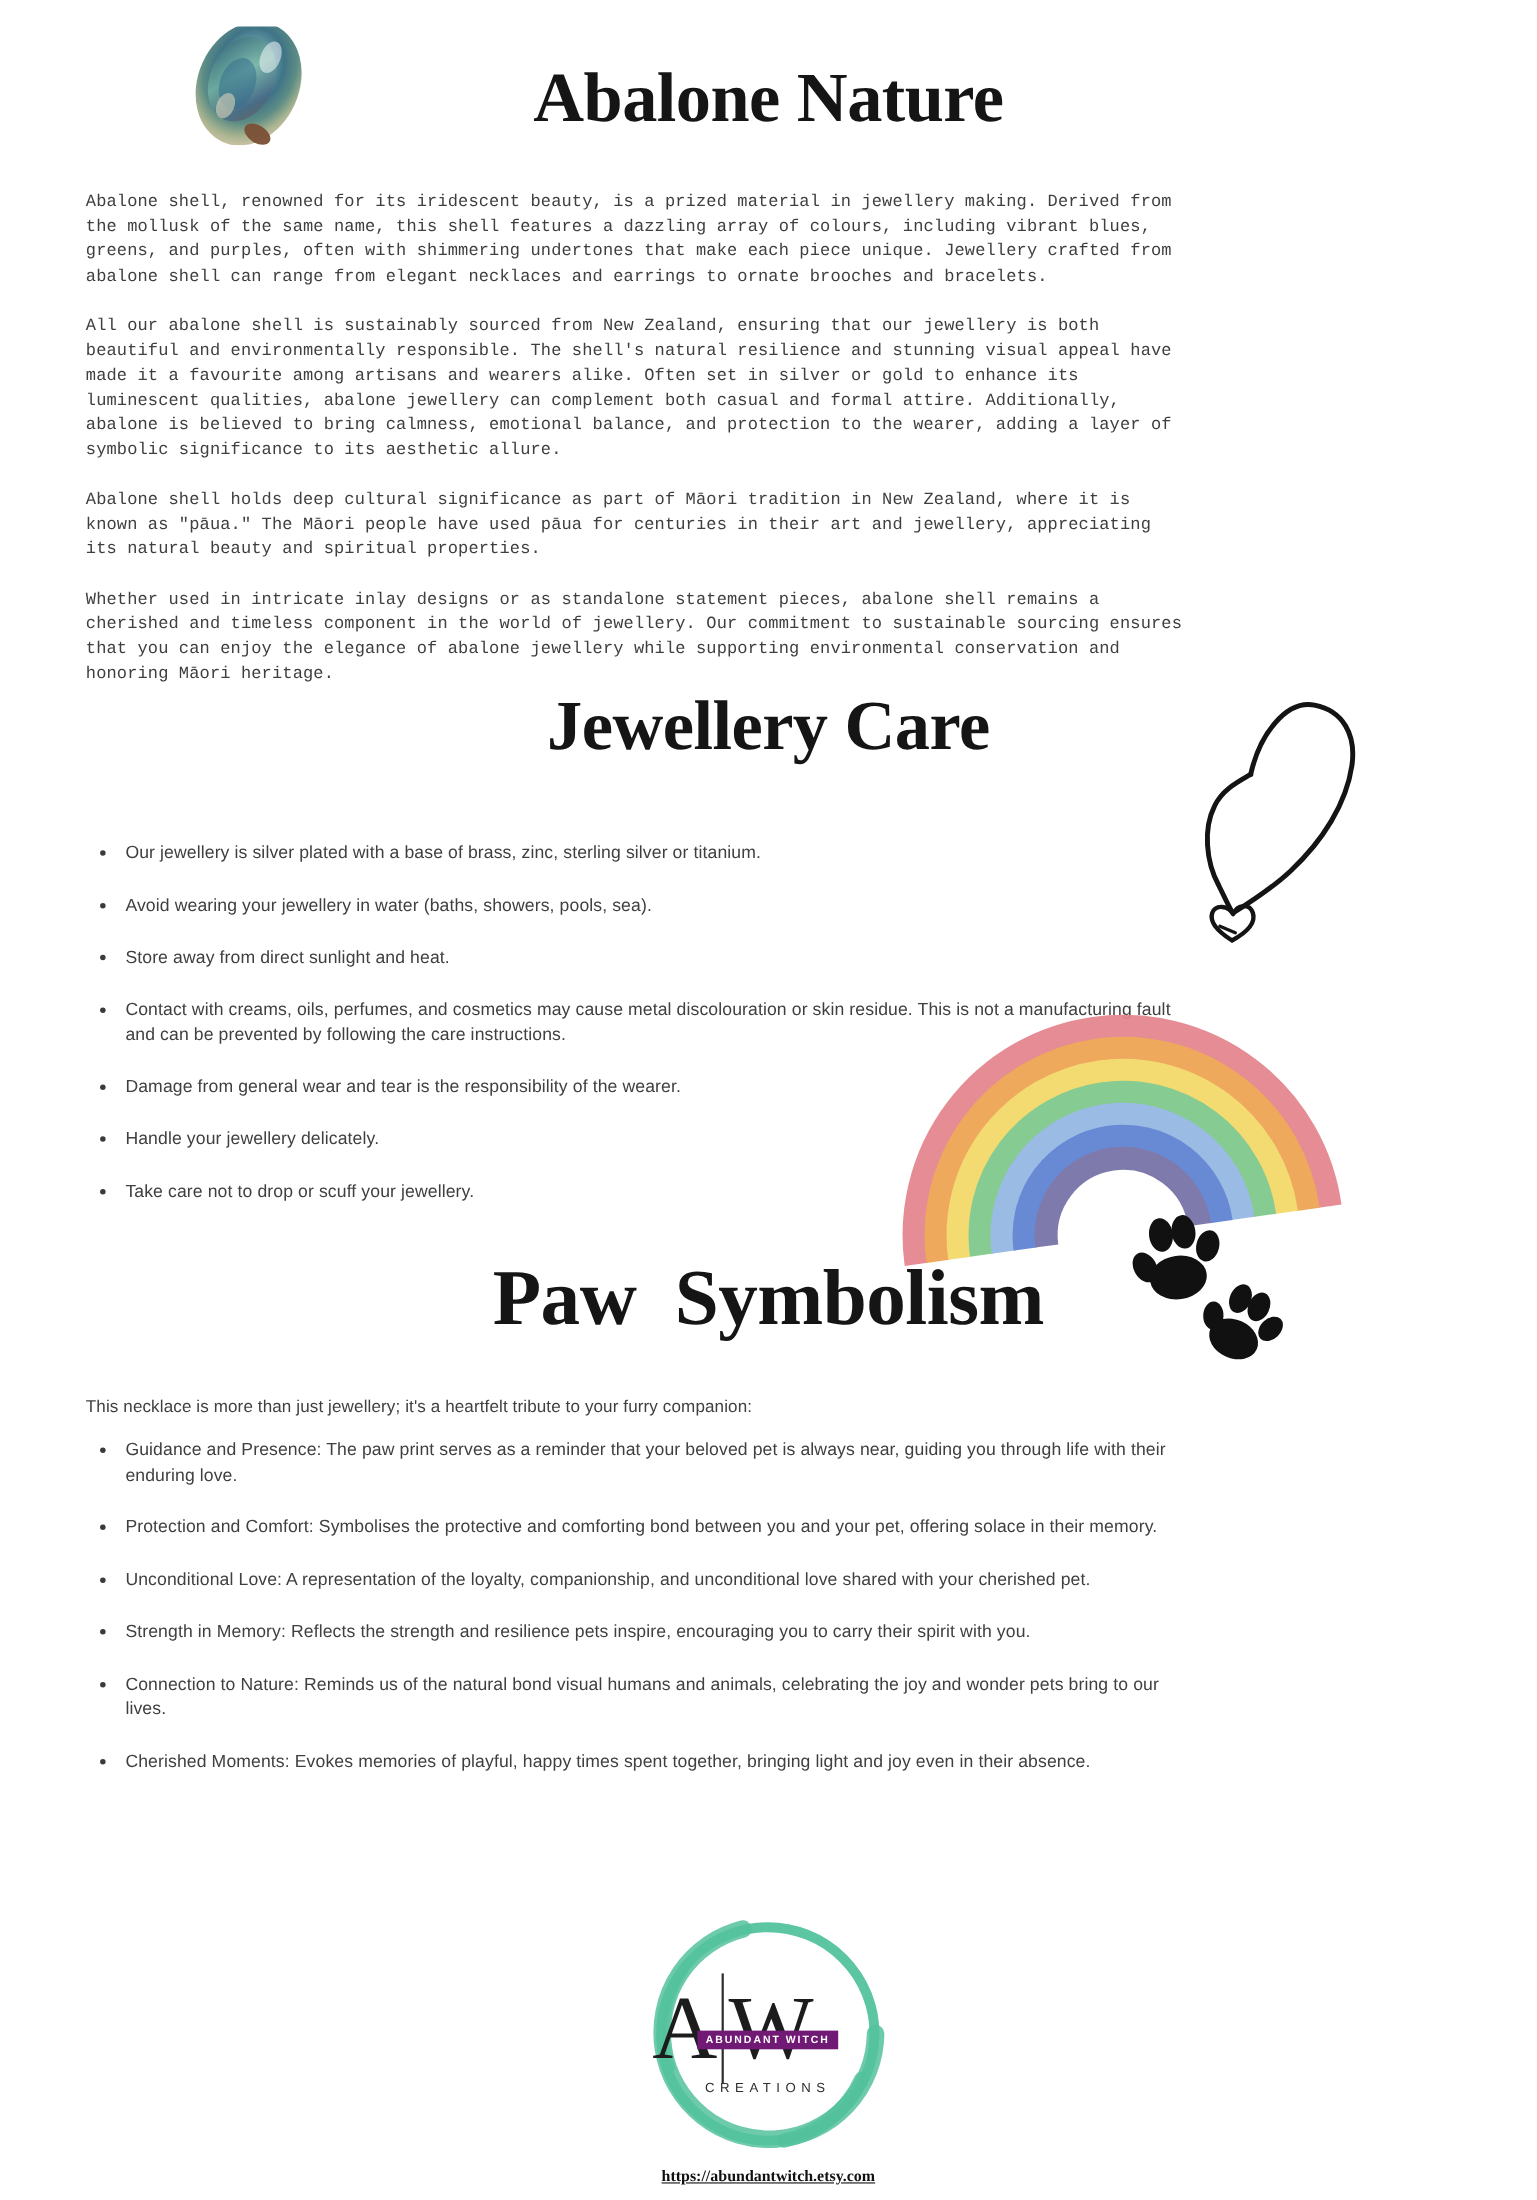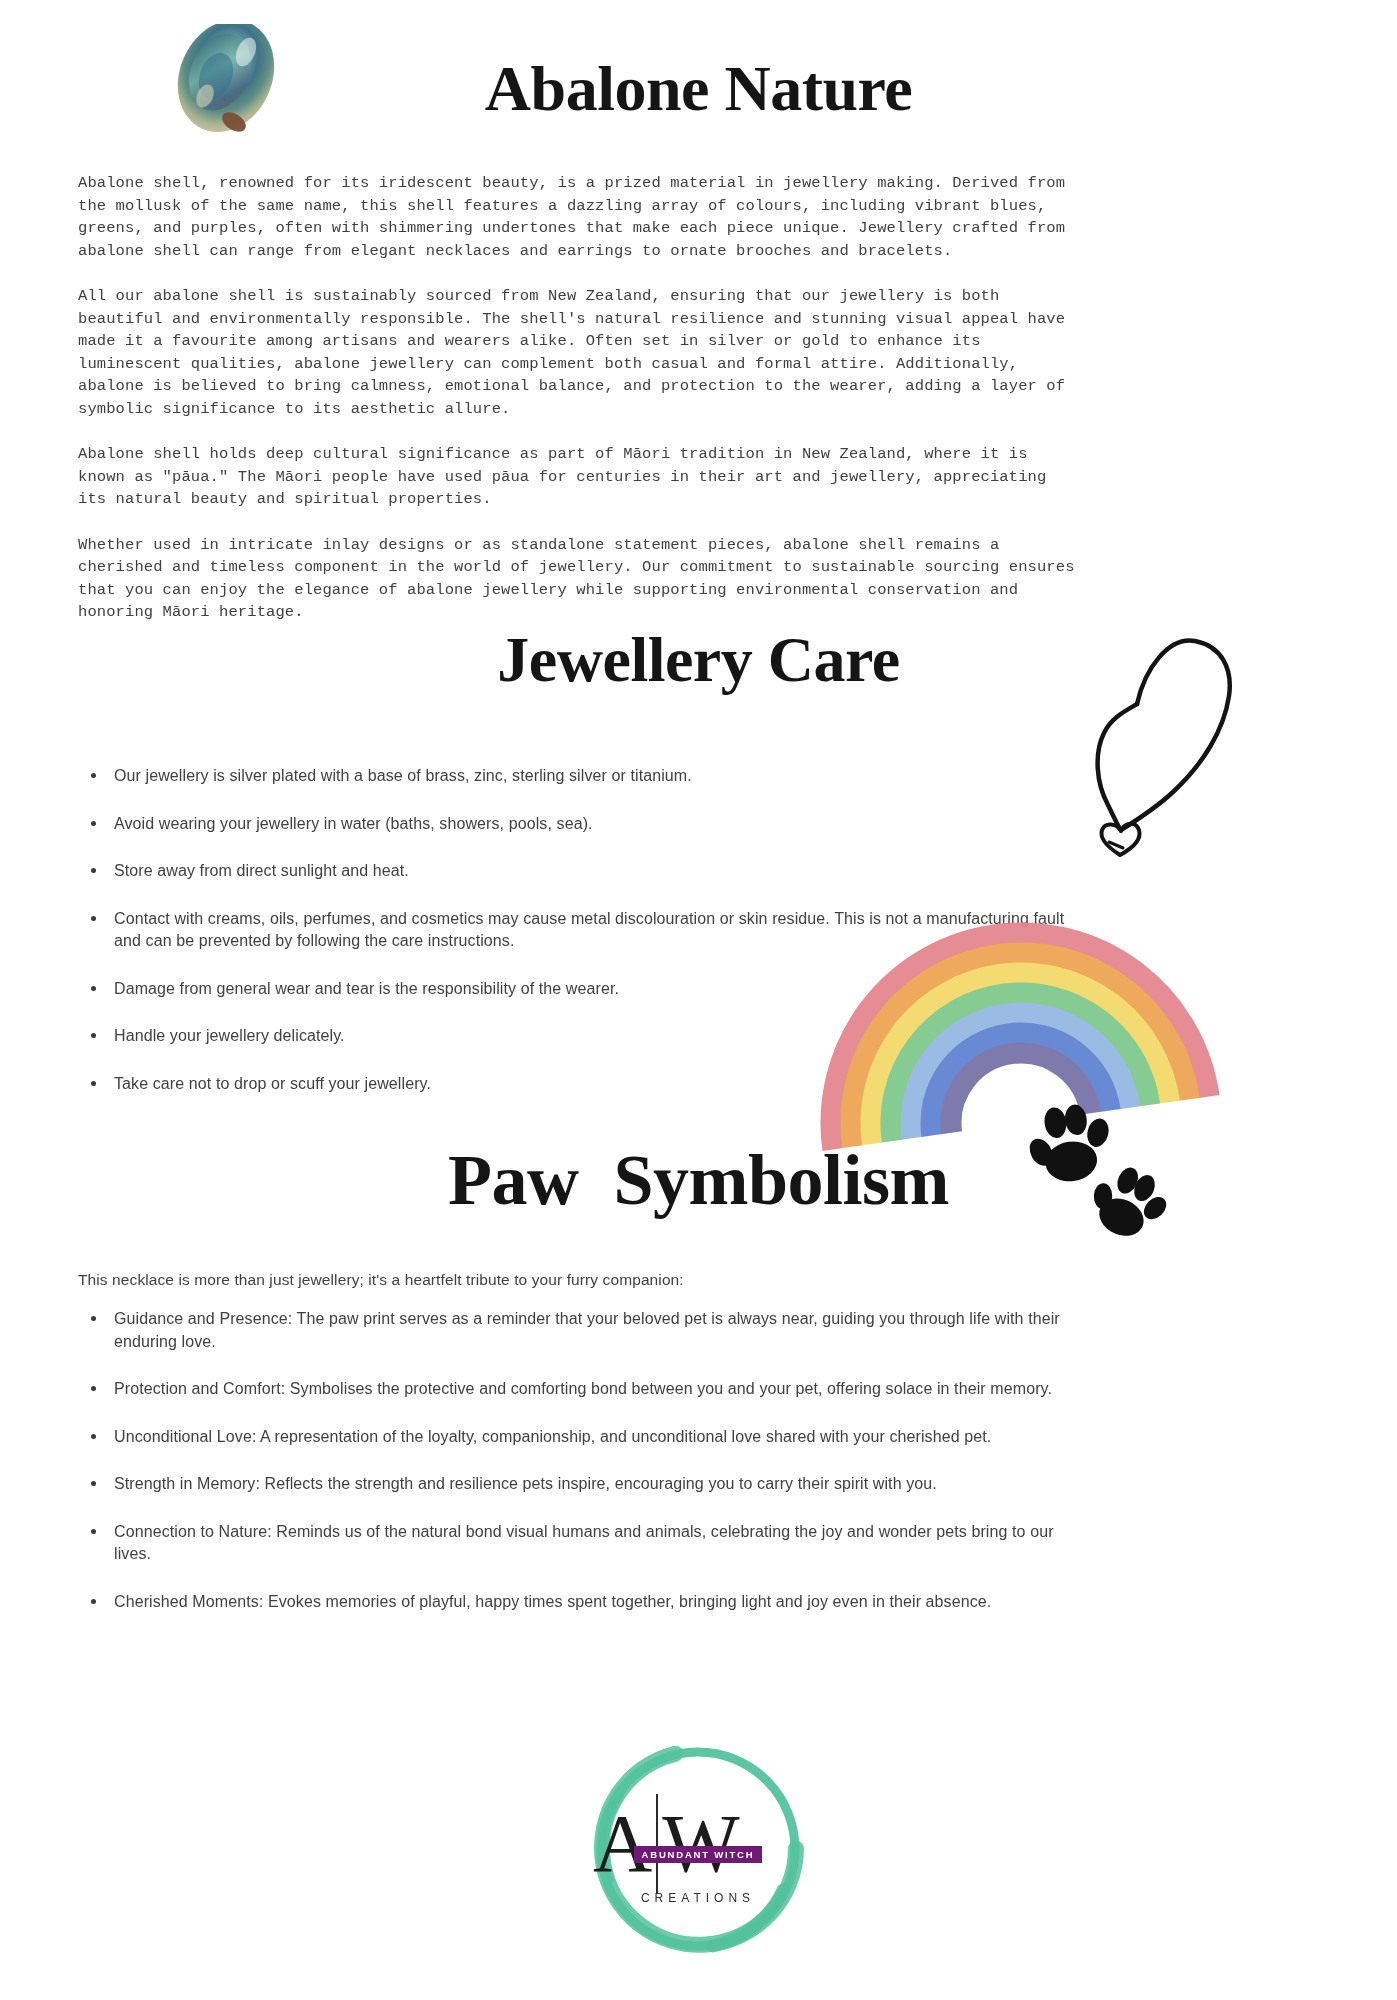--- a/index.html
+++ b/index.html
@@ -192,14 +192,17 @@
         <path d="M 200 85 A 97 97 0 1 1 60 22" stroke-width="16" opacity="0.85" transform="rotate(14 105 109)" stroke="#53c29c"></path>
         <path d="M 18 140 A 97 97 0 0 1 30 52" stroke-width="6" opacity="0.7" stroke="#53c29c"></path>
         <path d="M 190 150 A 99 99 0 0 1 120 206" stroke-width="13" opacity="0.8" stroke="#53c29c"></path>
       </g>
     </svg>
     <div class="monogram"><span>A</span><span class="bar"></span><span>W</span></div>
     <div class="logo-band">ABUNDANT WITCH</div>
     <div class="logo-sub">CREATIONS</div>
   </div>
 
+  <div class="footer-link">
+    <a href="#">https://abundantwitch.etsy.com</a>
+  </div>
 
 </div>
 
 </body></html>

